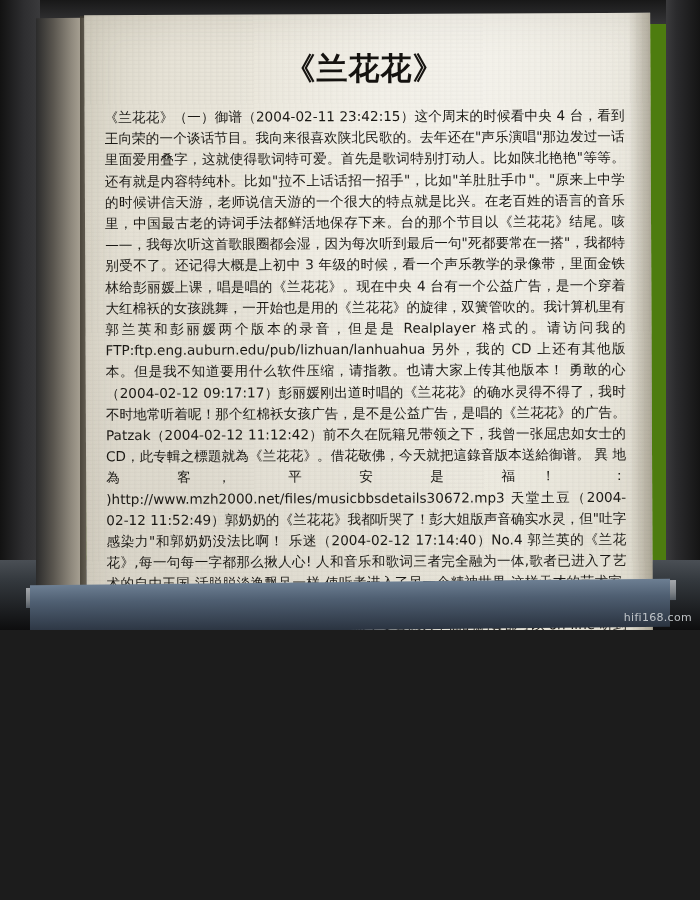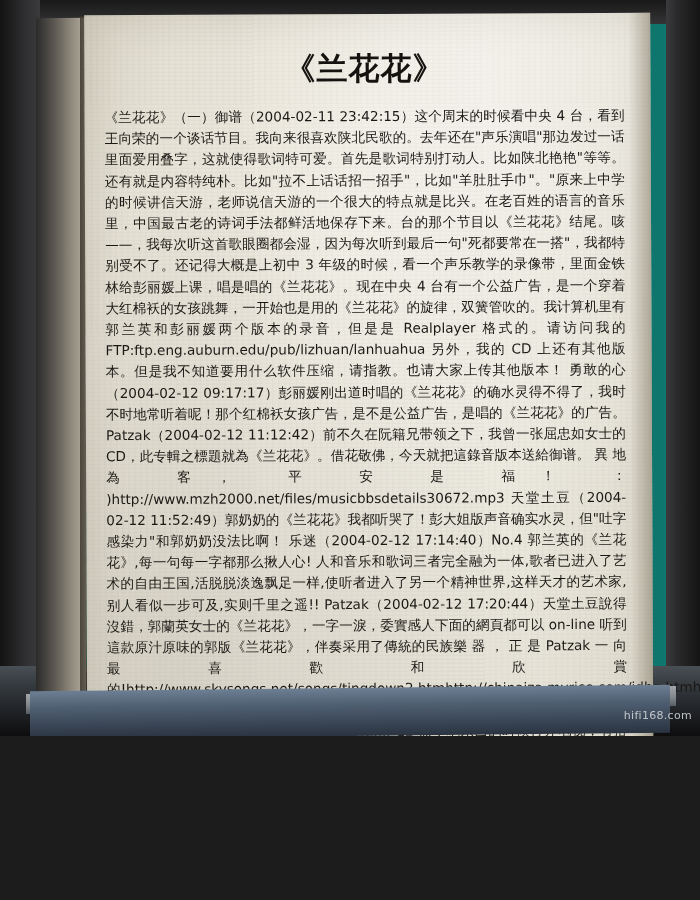--- a/index.html
+++ b/index.html
@@ -9,22 +9,22 @@
   }
   body {
     width: 700px;
     height: 900px;
     overflow: hidden;
     font-family: "DejaVu Sans", sans-serif;
   }
   #photo {
     position: relative;
     width: 700px;
-    height: 736px;
-    background: #0f766e;
+    height: 630px;
+    background: #4d7c0f;
     overflow: hidden;
   }
   
   .bg-left {
     position: absolute;
     left: 0; top: 0;
     width: 40px; height: 900px;
     background: linear-gradient(90deg,#121212 0%, #2e2e30 60%, #3a3a3c 100%);
   }
   .bg-right {
@@ -135,21 +135,21 @@
     position: absolute;
     right: 26px;
     bottom: 34px;
     font-size: 11px;
     color: #4a463c;
     font-family: "DejaVu Serif", serif;
   }
   .watermark {
     position: absolute;
     right: 8px;
-    bottom: 14px;
+    bottom: 6px;
     font-family: "DejaVu Sans", sans-serif;
     font-size: 11px;
     color: #cfd3d6;
     opacity: .9;
     letter-spacing: .3px;
   }
   
   .grain {
     position: absolute;
     inset: 0;

